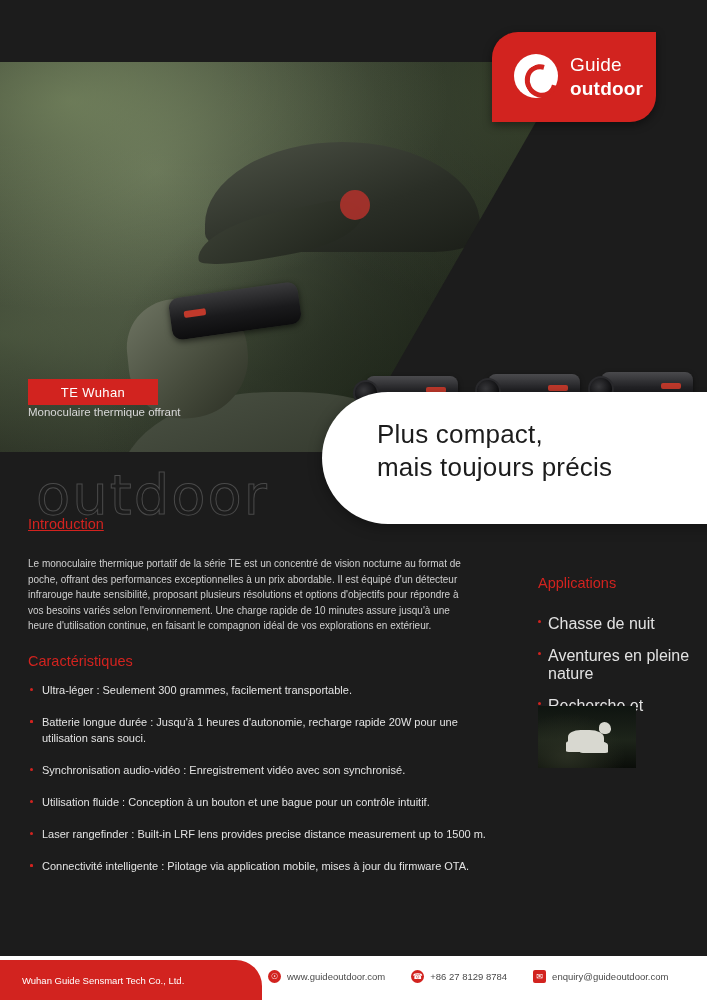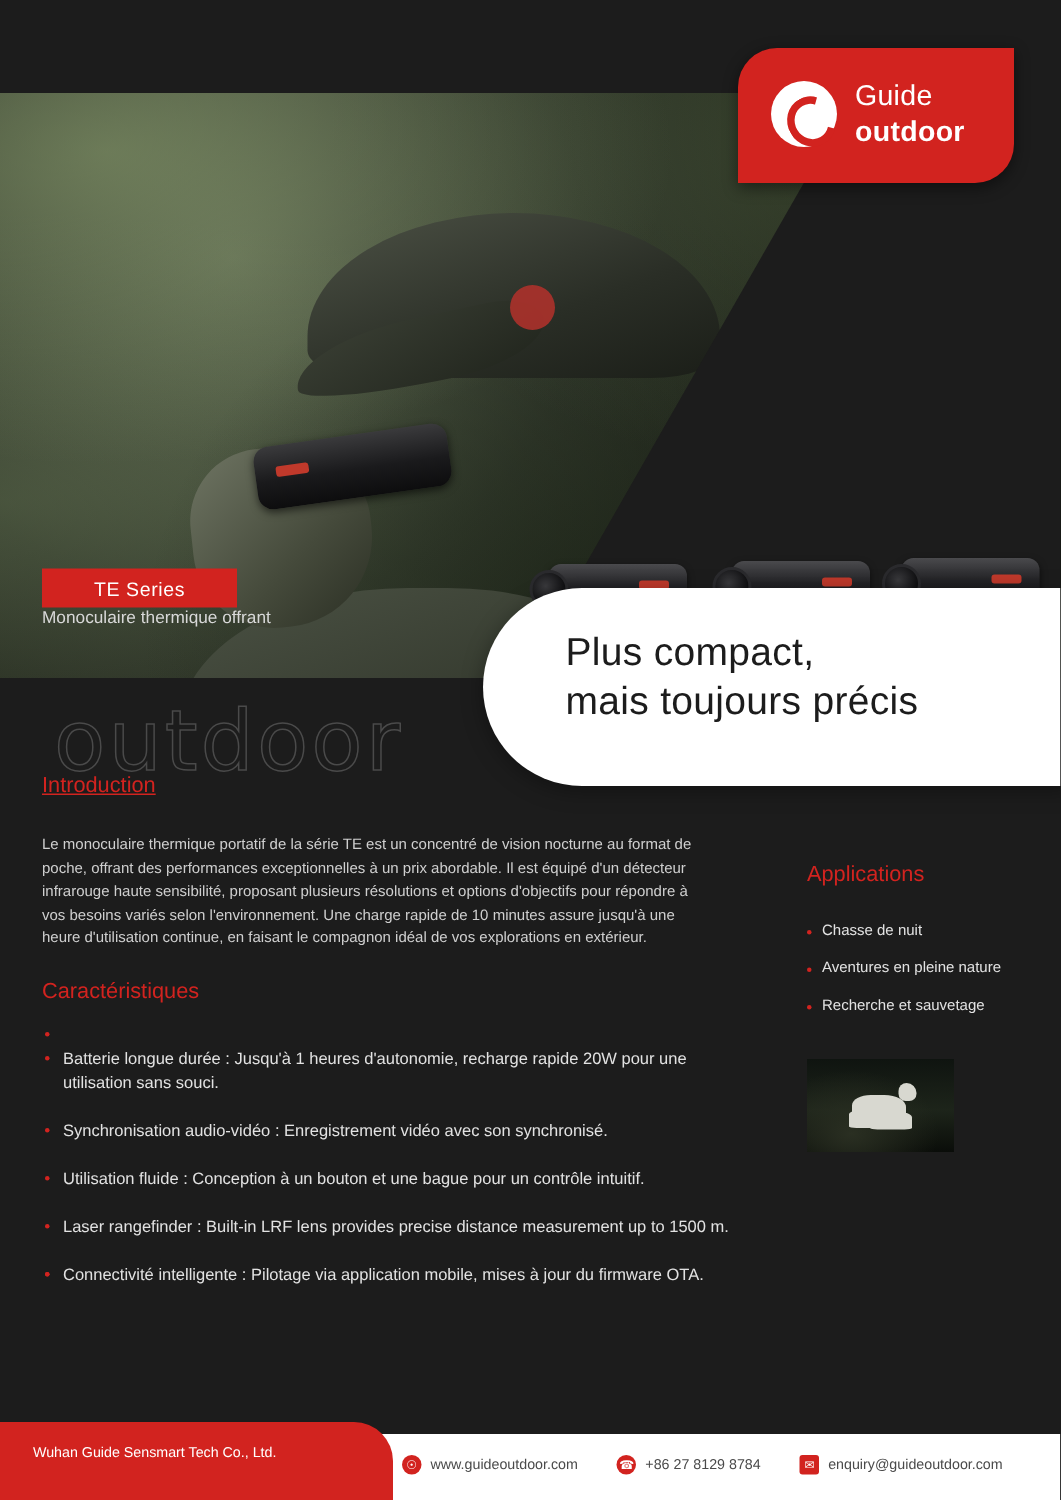--- a/index.html
+++ b/index.html
@@ -119,21 +119,21 @@
     right: 0; top: 0;
     width: 360px; height: 390px;
     background: #1c1c1c;
     clip-path: polygon(100% 0, 100% 100%, 0 100%, 62% 0);
   }
 
   
   .logo-plate {
     position: absolute;
     left: 492px; top: 32px;
-    width: 184px; height: 90px;
+    width: 164px; height: 90px;
     background: #d2231f;
     border-radius: 26px 0 26px 0;
     box-shadow: 0 3px 10px rgba(0,0,0,.45);
   }
   .logo-plate .mark {
     position: absolute;
     left: 22px; top: 22px;
     width: 44px; height: 44px;
     border-radius: 50%;
     background: #ffffff;
@@ -284,21 +284,21 @@
   .app-list {
     position: absolute;
     left: 538px; top: 615px;
     width: 160px;
   }
   .app-item {
     position: relative;
     padding-left: 10px;
     margin-bottom: 14px;
     color: #e2e2e2;
-    font-size: 10px;
+    font-size: 16px;
   }
   .app-item .dot {
     position: absolute;
     left: 0; top: 5px;
     width: 3px; height: 3px;
     background: #d2231f;
     border-radius: 50%;
   }
   .app-photo {
     position: absolute;
@@ -329,21 +329,21 @@
   
   .footer {
     position: absolute;
     left: 0; bottom: 0;
     width: 707px; height: 44px;
     background: #ffffff;
   }
   .footer-red {
     position: absolute;
     left: 0; bottom: 0;
-    width: 262px; height: 52px;
+    width: 262px; height: 40px;
     background: #d2231f;
     border-radius: 0 26px 0 0;
   }
   .footer-company {
     position: absolute;
     left: 22px; top: 15px;
     color: #fff;
     font-size: 9.5px;
   }
   .footer-items {
@@ -391,21 +391,21 @@
     <div class="hero-device"></div>
     <div class="hero-angle"></div>
   </div>
 
   <div class="logo-plate">
     <div class="mark"></div>
     <div class="brand-1">Guide</div>
     <div class="brand-2">outdoor</div>
   </div>
 
-  <div class="series-tag">TE Series</div>
+  <div class="series-tag">TE Wuhan</div>
   <div class="series-sub">Monoculaire thermique offrant</div>
 
   <div class="products">
     <div class="prod prod-1"></div>
     <div class="prod prod-2"></div>
     <div class="prod prod-3"></div>
   </div>
 
   <div class="headline-panel">
     <div class="headline">
@@ -414,20 +414,21 @@
     </div>
   </div>
 
   <div class="watermark">outdoor</div>
 
   <div class="section-title" id="introduction-title">Introduction</div>
   <div id="intro-text">Le monoculaire thermique portatif de la série TE est un concentré de vision nocturne au format de poche, offrant des performances exceptionnelles à un prix abordable. Il est équipé d'un détecteur infrarouge haute sensibilité, proposant plusieurs résolutions et options d'objectifs pour répondre à vos besoins variés selon l'environnement. Une charge rapide de 10 minutes assure jusqu'à une heure d'utilisation continue, en faisant le compagnon idéal de vos explorations en extérieur.</div>
 
   <div class="section-title" id="features-title">Caractéristiques</div>
   <div class="feature-list">
+    <div class="feature"><span class="dot"></span><span>Ultra-léger : Seulement 300 grammes, facilement transportable.</span></div>
     <div class="feature"><span class="dot"></span></div>
     <div class="feature"><span class="dot"></span><span>Batterie longue durée : Jusqu'à 1 heures d'autonomie, recharge rapide 20W pour une utilisation sans souci.</span></div>
     <div class="feature"><span class="dot"></span><span>Synchronisation audio-vidéo : Enregistrement vidéo avec son synchronisé.</span></div>
     <div class="feature"><span class="dot"></span><span>Utilisation fluide : Conception à un bouton et une bague pour un contrôle intuitif.</span></div>
     <div class="feature"><span class="dot"></span><span>Laser rangefinder : Built-in LRF lens provides precise distance measurement up to 1500 m.</span></div>
     <div class="feature"><span class="dot"></span></div>
     <div class="feature"><span class="dot"></span><span>Connectivité intelligente : Pilotage via application mobile, mises à jour du firmware OTA.</span></div>
   </div>
 
   <div class="section-title" id="applications-title">Applications</div>

